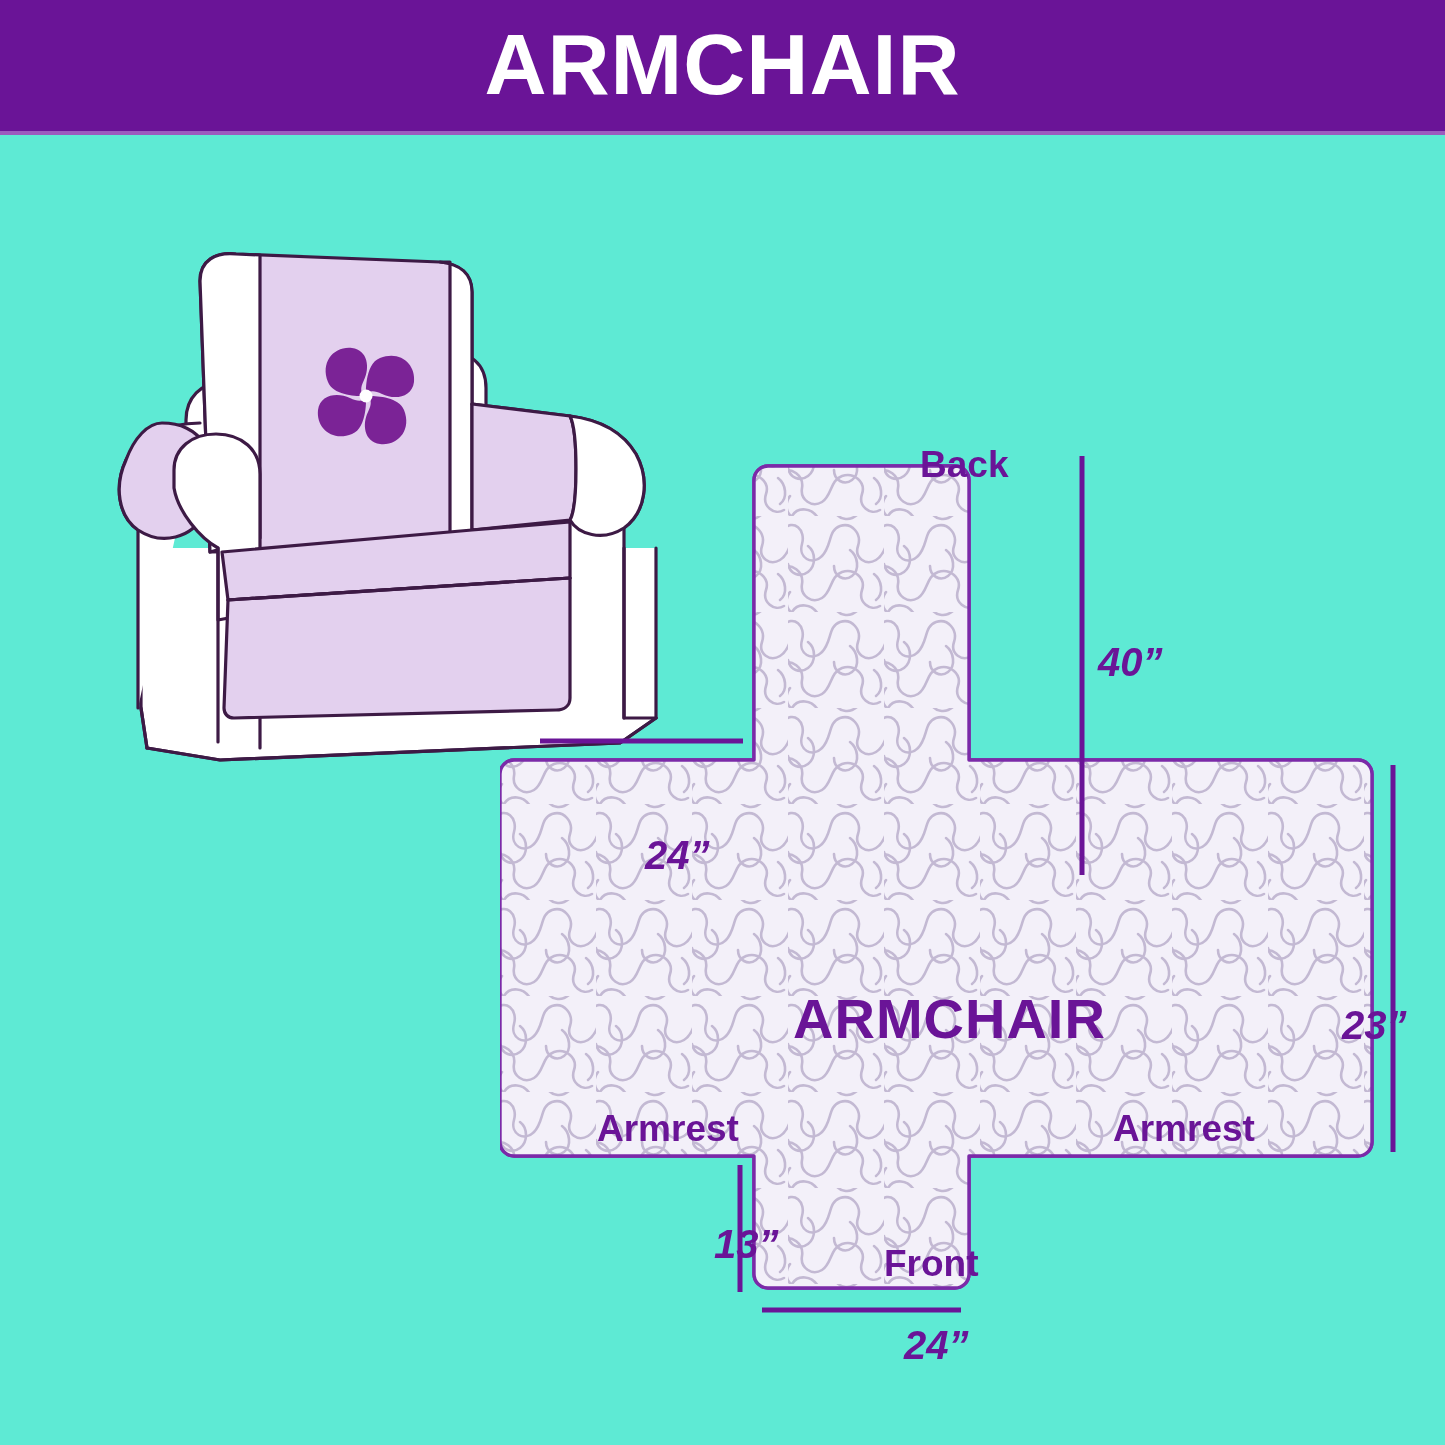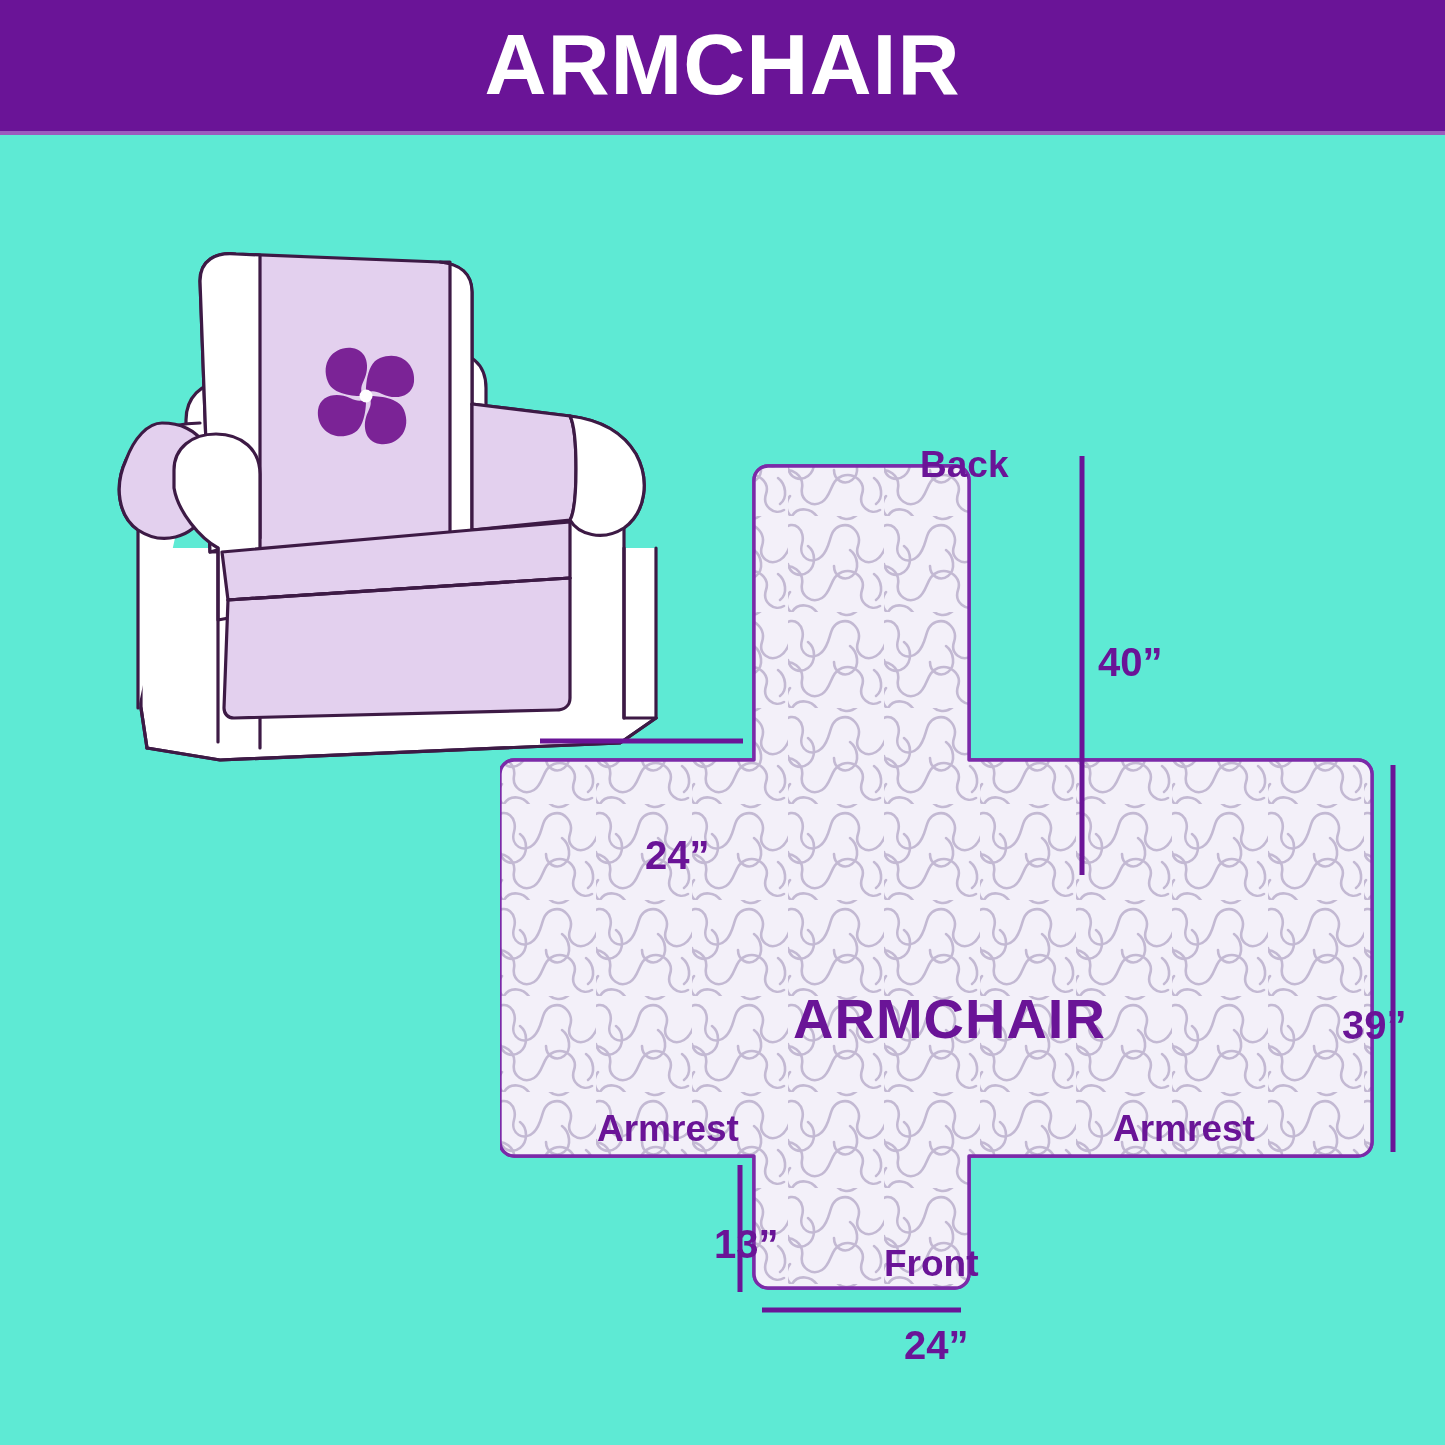--- a/index.html
+++ b/index.html
@@ -90,20 +90,21 @@
     white-space: nowrap;
     line-height: 1;
   }
   .dim-label {
     position: absolute;
     color: #6A1497;
     font-weight: bold;
     white-space: nowrap;
     line-height: 1;
     font-size: 40px;
+    font-style: italic;
   }
   #label-back      { font-size: 37px; left: 888px; top: 446px; margin-left: 32px; }
   #label-armchair  { font-size: 56px; left: 793px; top: 991px; letter-spacing: 1px; }
   #label-armrest-left  { font-size: 37px; left: 597px; top: 1110px; }
   #label-armrest-right { font-size: 37px; left: 1113px; top: 1110px; }
   #label-front     { font-size: 37px; left: 884px; top: 1245px; text-align: right; }
 
   #dim-40 { left: 1098px; top: 642px; }
   #dim-23 { left: 1342px; top: 1005px; }
   #dim-24-top { left: 645px; top: 835px; }
@@ -350,21 +351,21 @@
   <div class="panel-label" id="label-armchair">ARMCHAIR</div>
 
   <div class="panel-label" id="label-armrest-left">Armrest</div>
 
   <div class="panel-label" id="label-armrest-right">Armrest</div>
 
   <div class="panel-label" id="label-front">Front</div>
 
   <div class="dim-label" id="dim-40">40”</div>
 
-  <div class="dim-label" id="dim-23">39”</div>
+  <div class="dim-label" id="dim-23">23”</div>
 
   <div class="dim-label" id="dim-24-top">24”</div>
 
   <div class="dim-label" id="dim-13">13”</div>
 
   <div class="dim-label" id="dim-24-bottom">24”</div>
 
 </div>
 
 </body></html>

